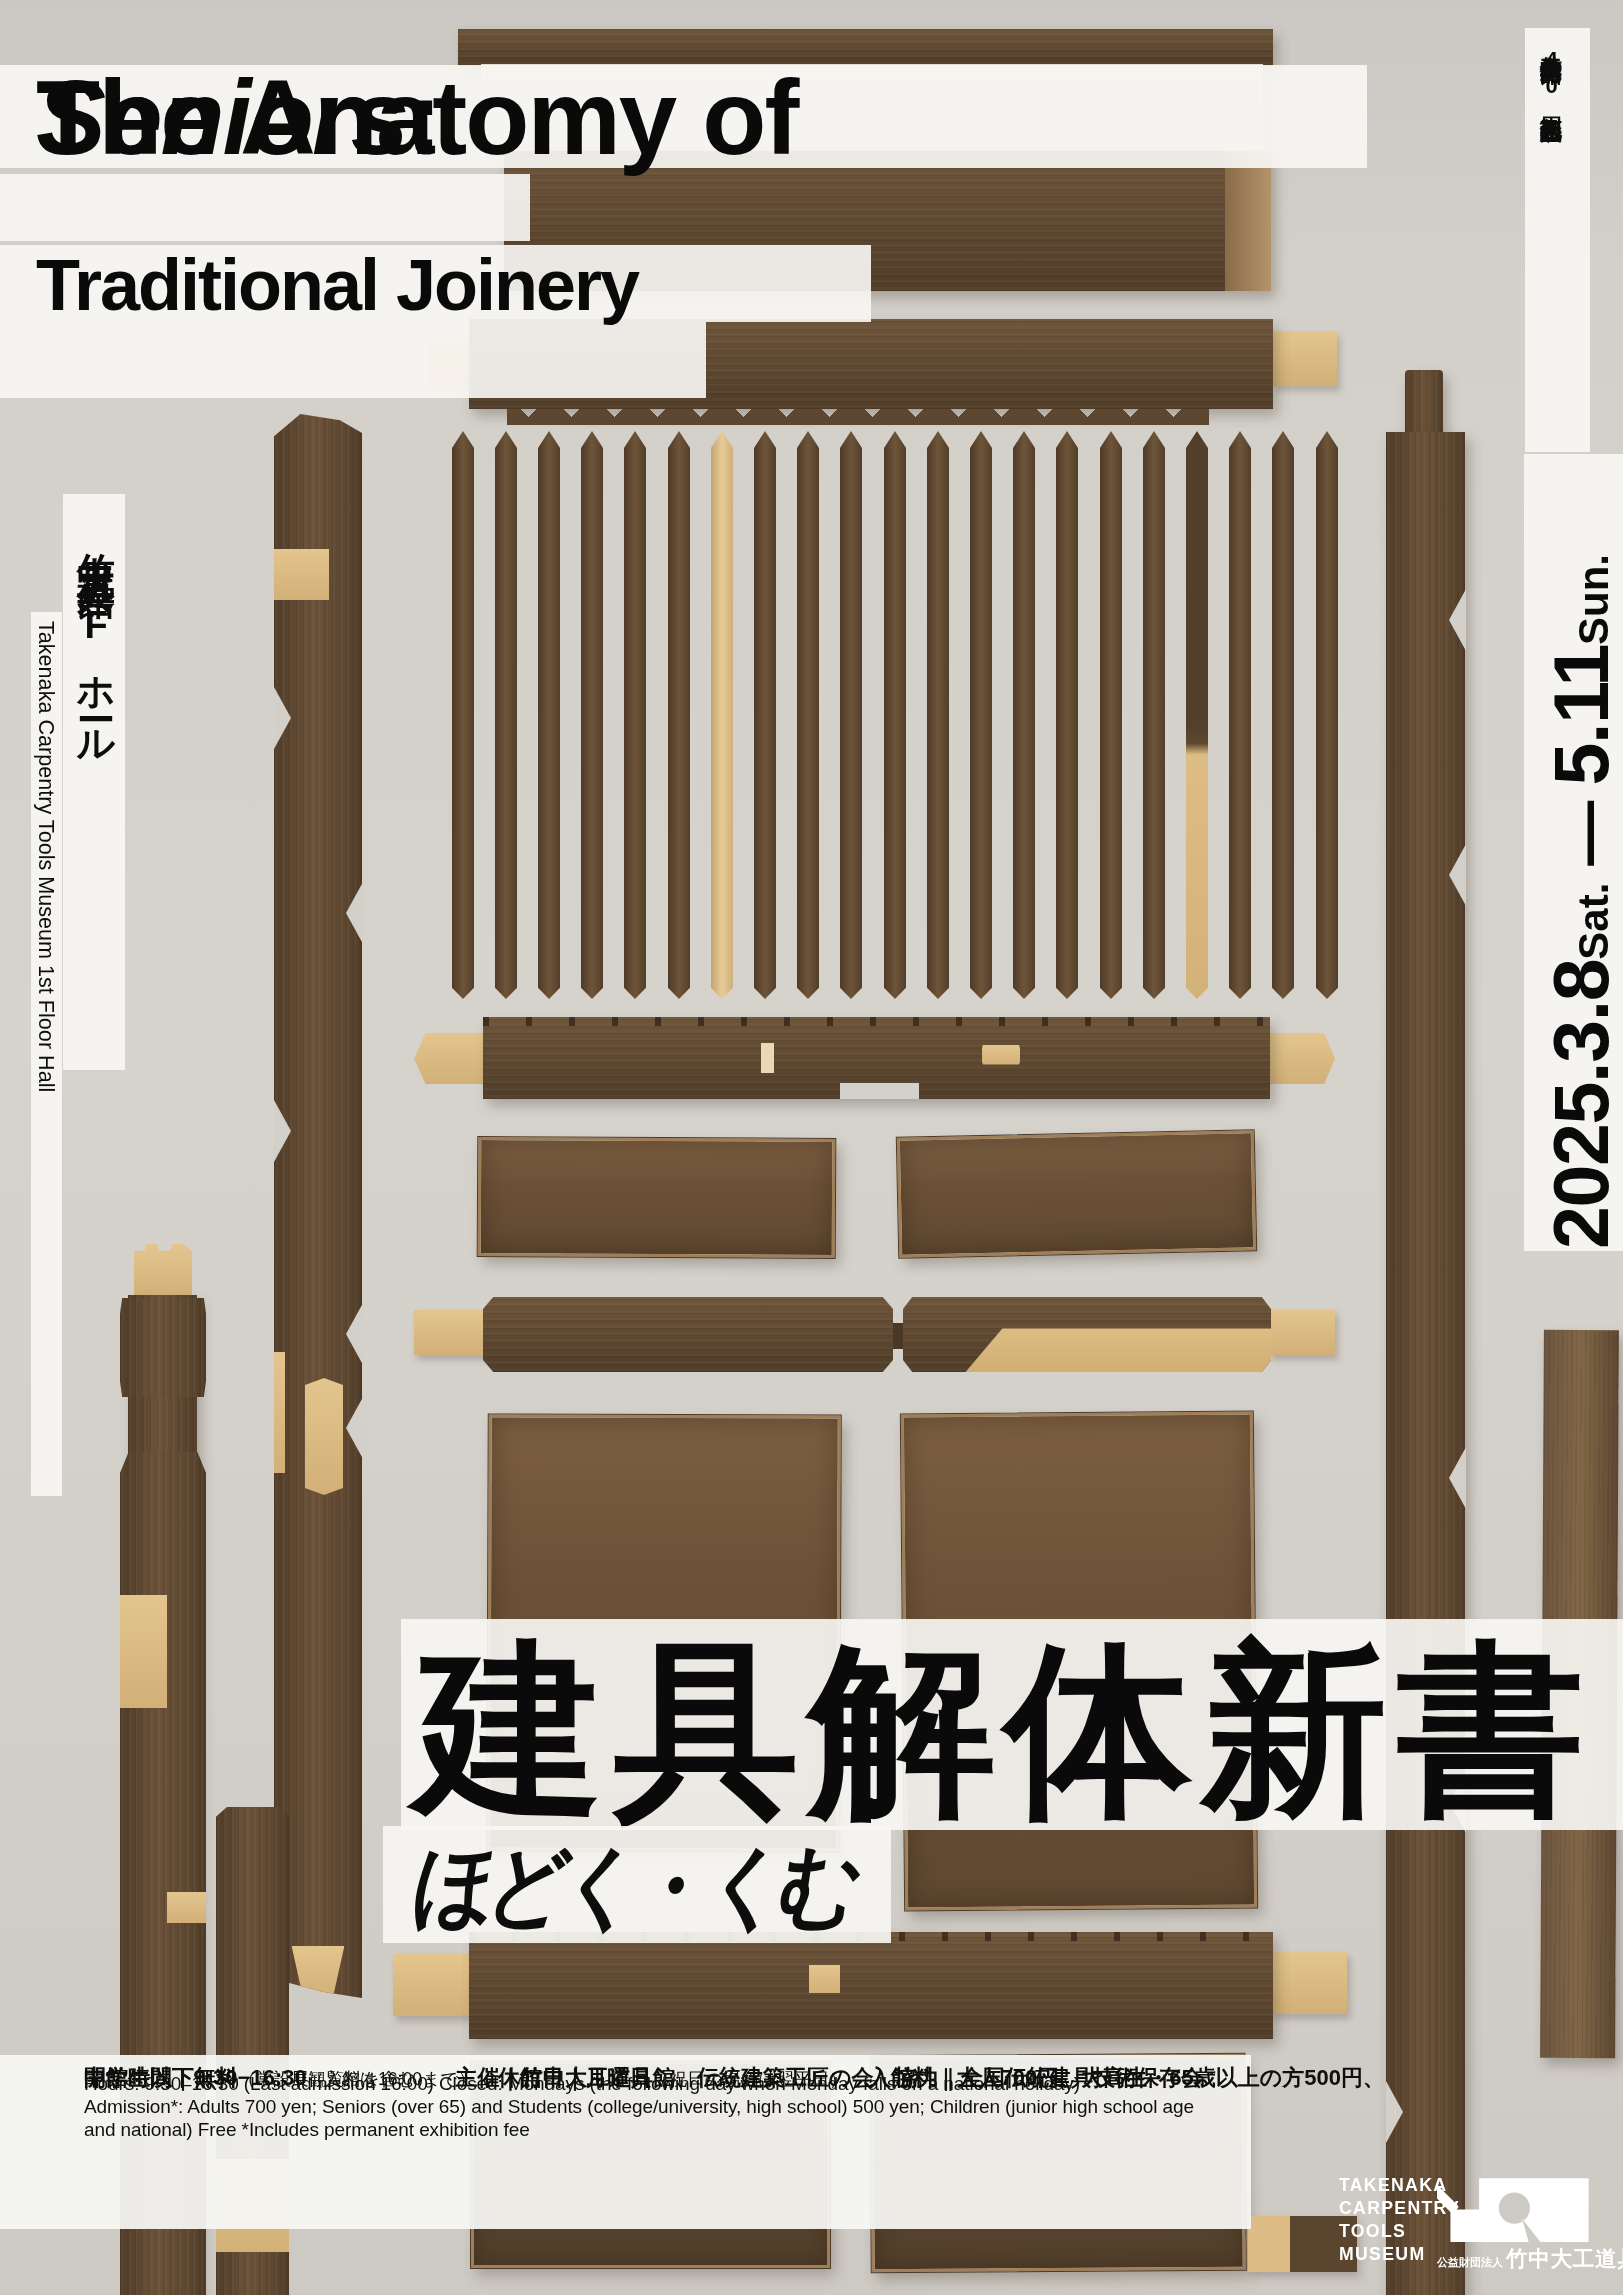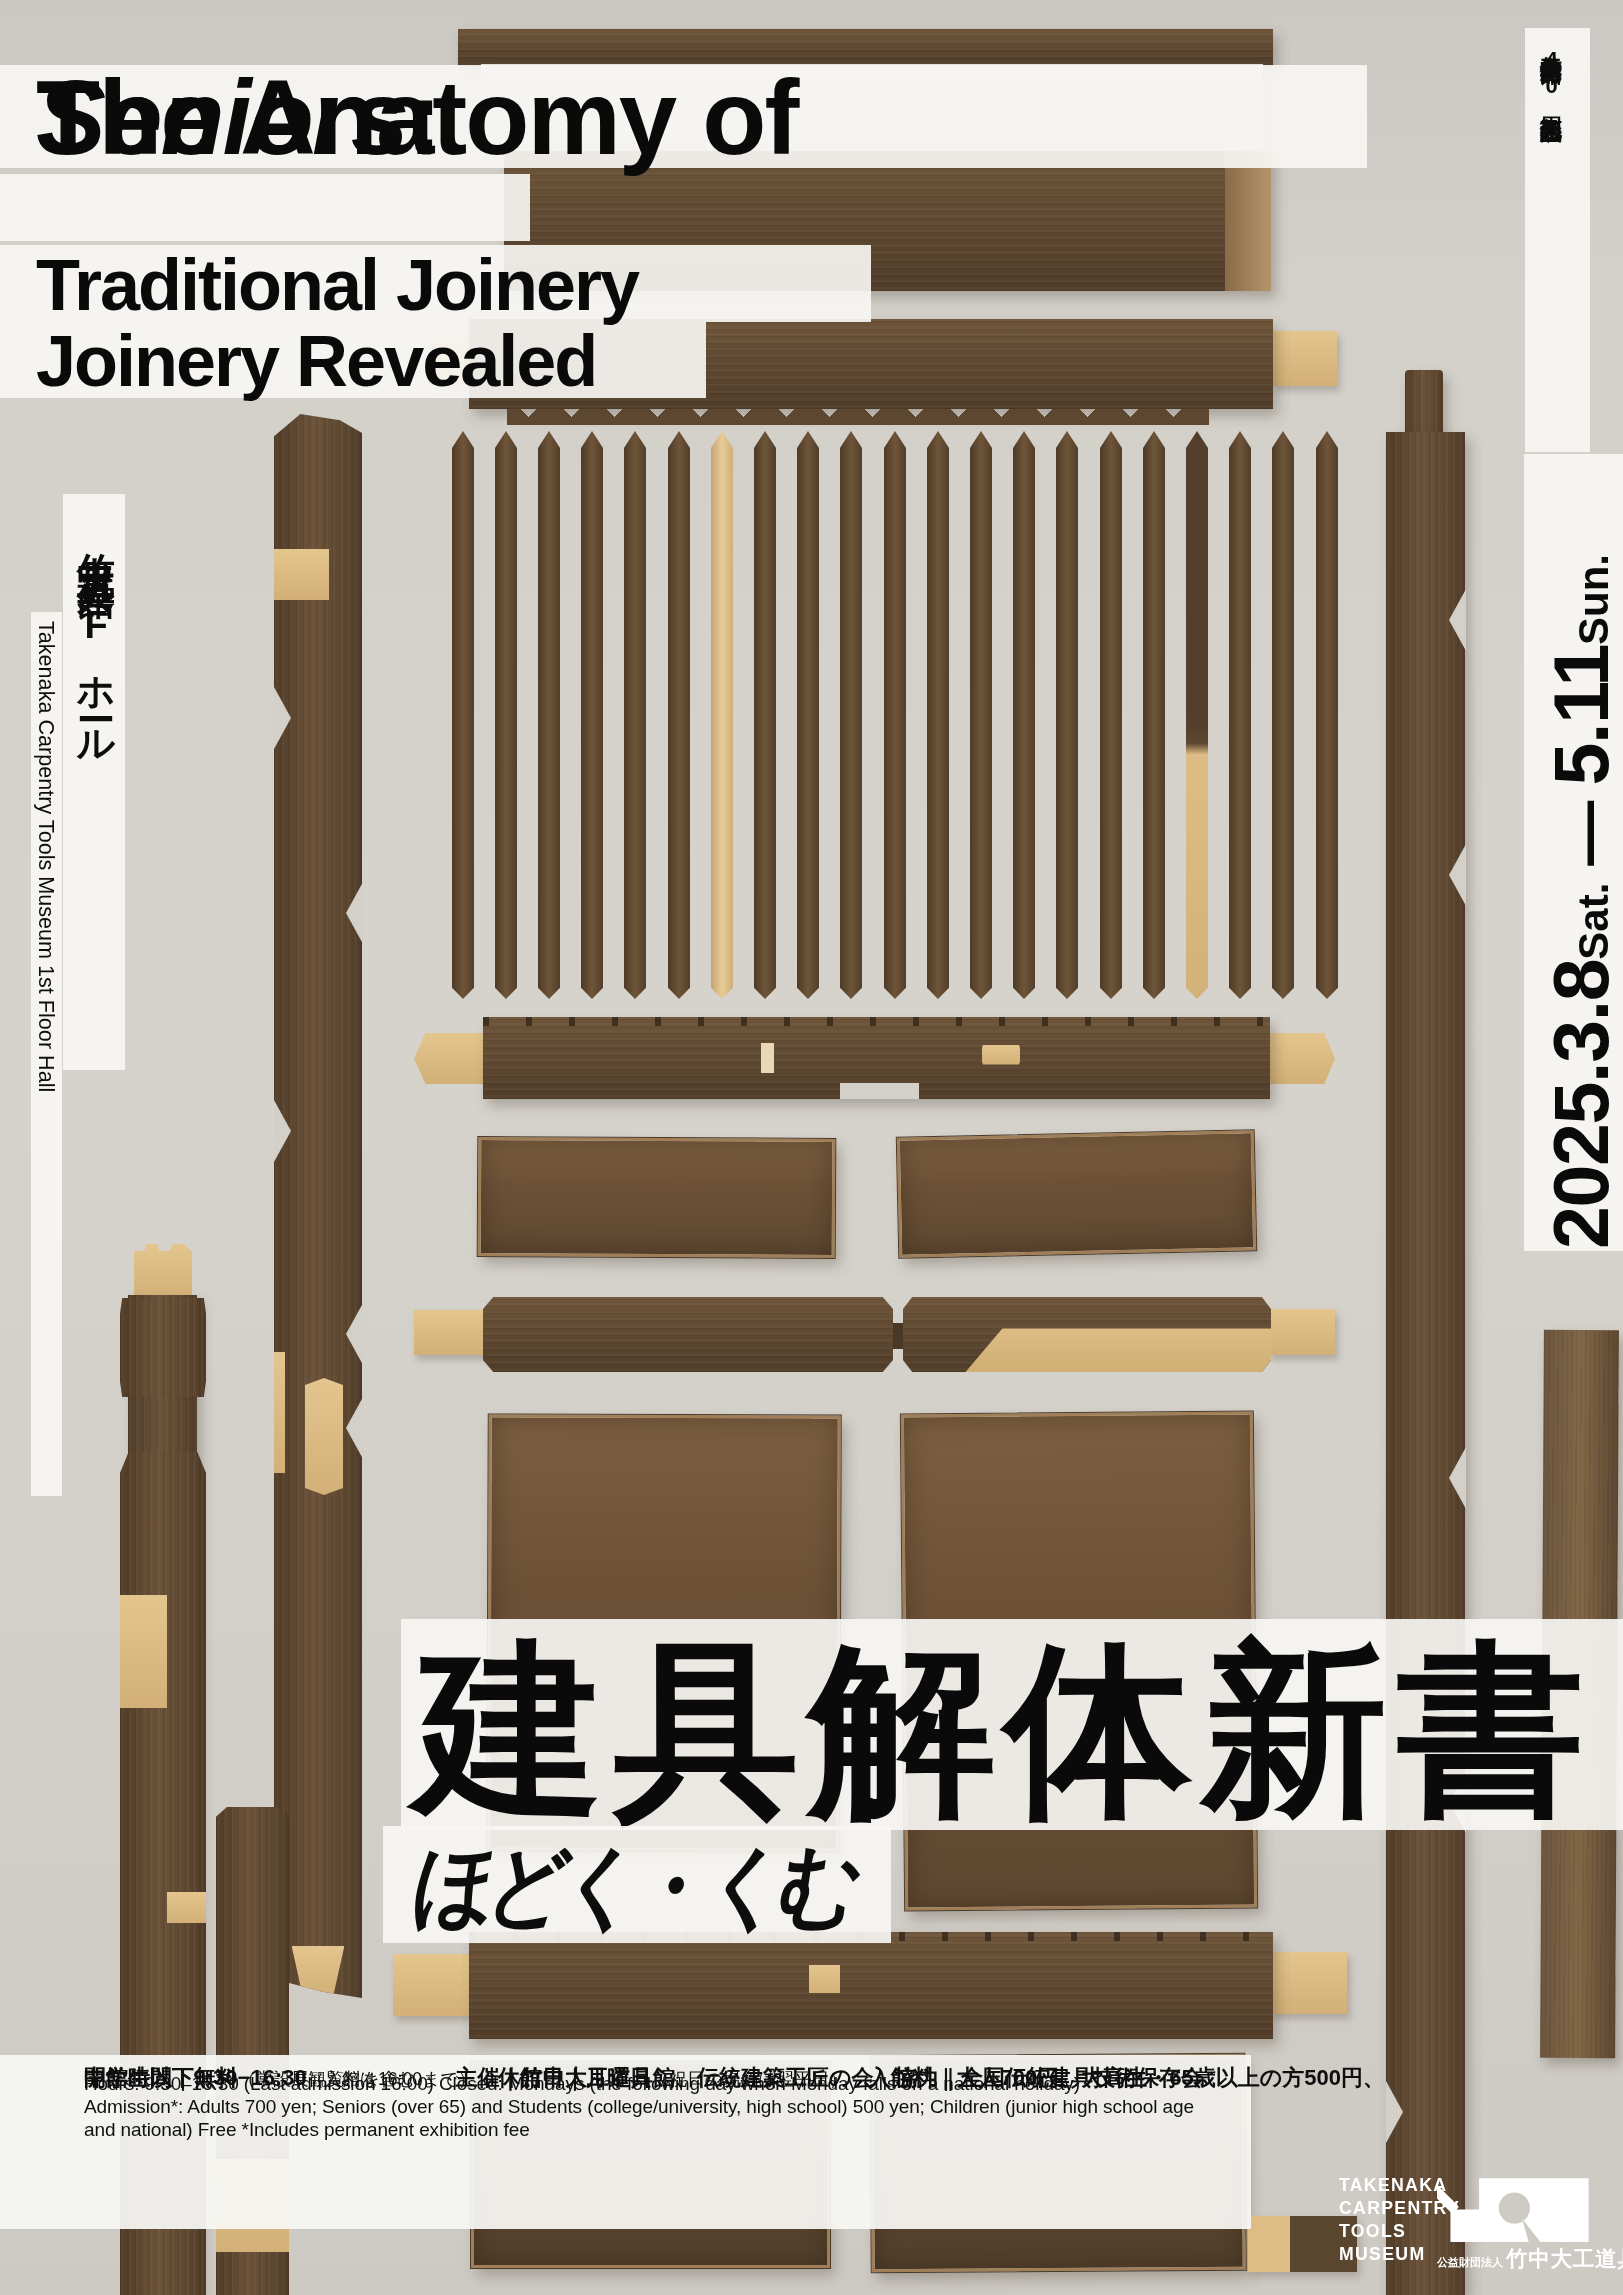--- a/index.html
+++ b/index.html
@@ -169,21 +169,20 @@
       <div class="tan" style="left:0;top:352px;width:100%;height:93px;box-shadow:none;"></div>
     </div>
   </div>
 
   <div class="strip" style="left:0;top:65px;width:1367px;height:103px;"></div>
   <div class="strip" style="left:0;top:174px;width:530px;height:67px;"></div>
   <div class="strip" style="left:0;top:245px;width:871px;height:77px;"></div>
   <div class="strip" style="left:0;top:322px;width:706px;height:76px;"></div>
   <div class="t-big" style="left:36px;top:68px;font-size:105px;line-height:99px;"><span>The Anatomy of </span><span style="position:relative;font-style:italic;">Seniors</span><span style="position:relative;">:</span></div>
   <div class="t-big" style="left:36px;top:249px;font-size:72px;line-height:72px;">Traditional Joinery</div>
-  <div class="t-big" style="left:36px;top:325px;font-size:72px;line-height:72px;">Joinery Revealed</div>
 
   <div class="strip" style="left:63px;top:494px;width:62px;height:576px;"></div>
   <div class="vjp" style="left:70px;top:522px;font-size:38px;letter-spacing:.13em;">竹中大工道具館1Fホール</div>
   <div class="strip" style="left:31px;top:612px;width:31px;height:884px;"></div>
   <div class="rot90" style="left:60px;top:621px;width:871px;height:27.5px;font-size:21.6px;line-height:27.5px;font-weight:500;color:#0d0d0d;">Takenaka Carpentry Tools Museum 1st Floor Hall</div>
 
   <div class="strip" style="left:1525px;top:27.5px;width:65px;height:424px;"></div>
   <div class="vjp" style="left:1536px;top:38px;font-size:22px;font-weight:600;letter-spacing:.045em;">竹中大工道具館開館40周年記念企画展</div>
   <div class="strip" style="left:1524px;top:454px;width:99px;height:797px;"></div>
   <div class="rot-90 date-txt" style="left:1532px;top:1249px;width:795px;height:99px;"><span style="position:relative;">2025.3.8</span><span class="day" style="position:relative;">Sat.</span><span class="dash" style="position:relative;"> ― </span><span style="position:relative;">5.11</span><span class="day" style="position:relative;">Sun.</span></div>

